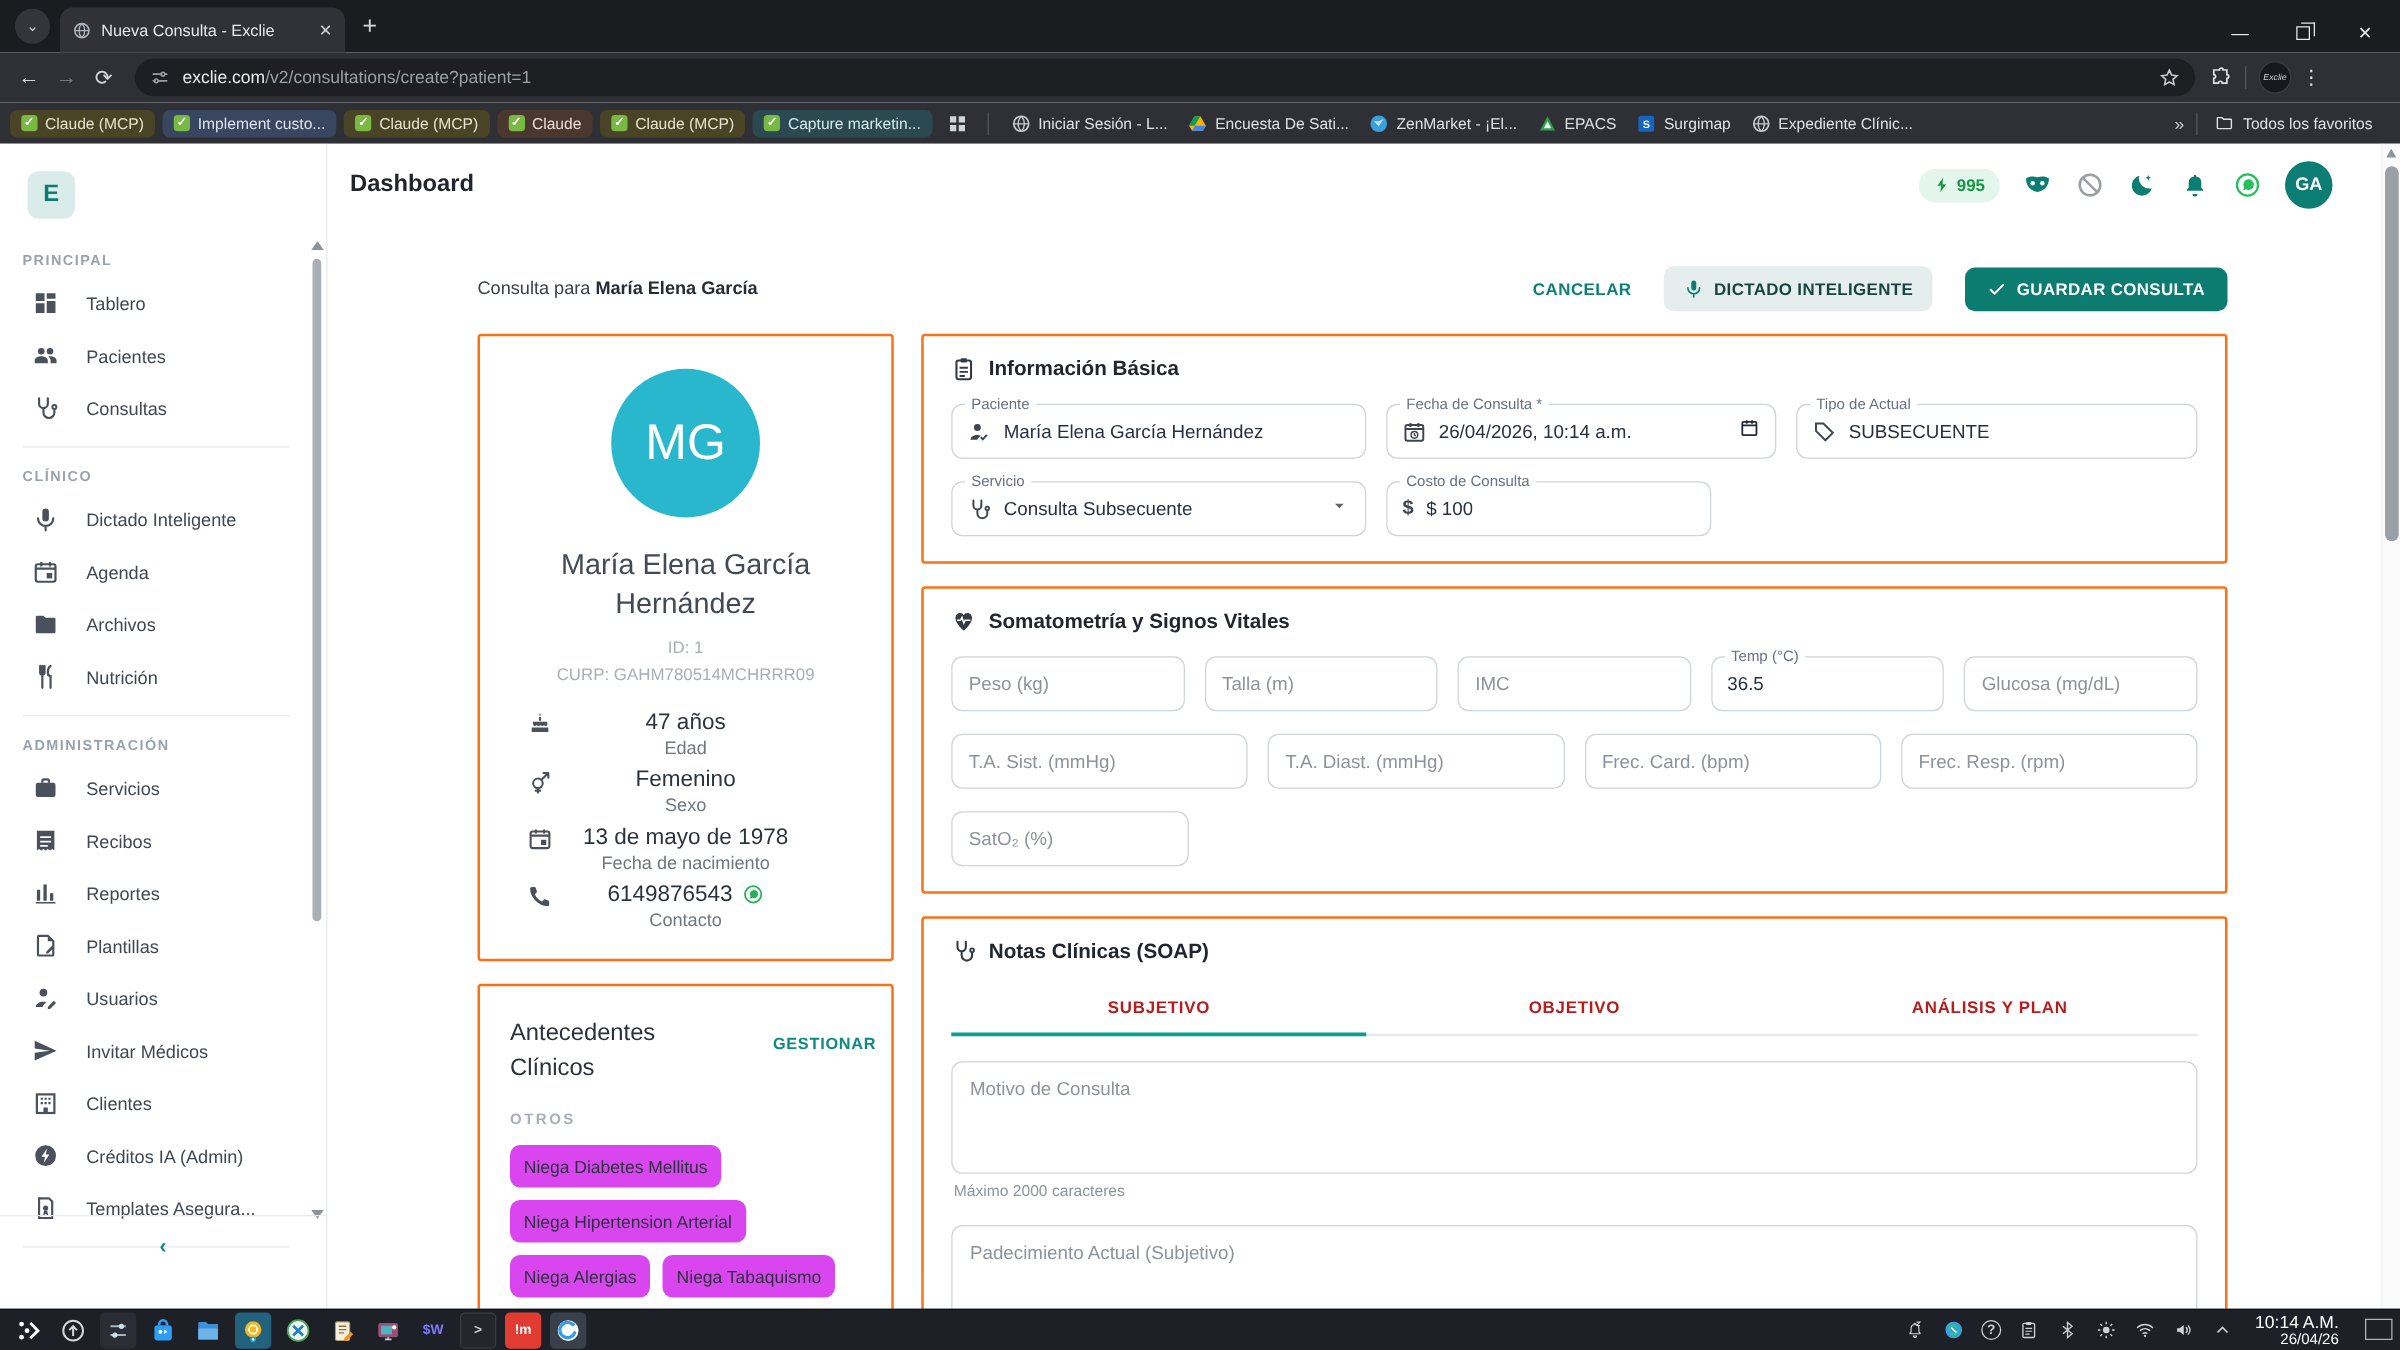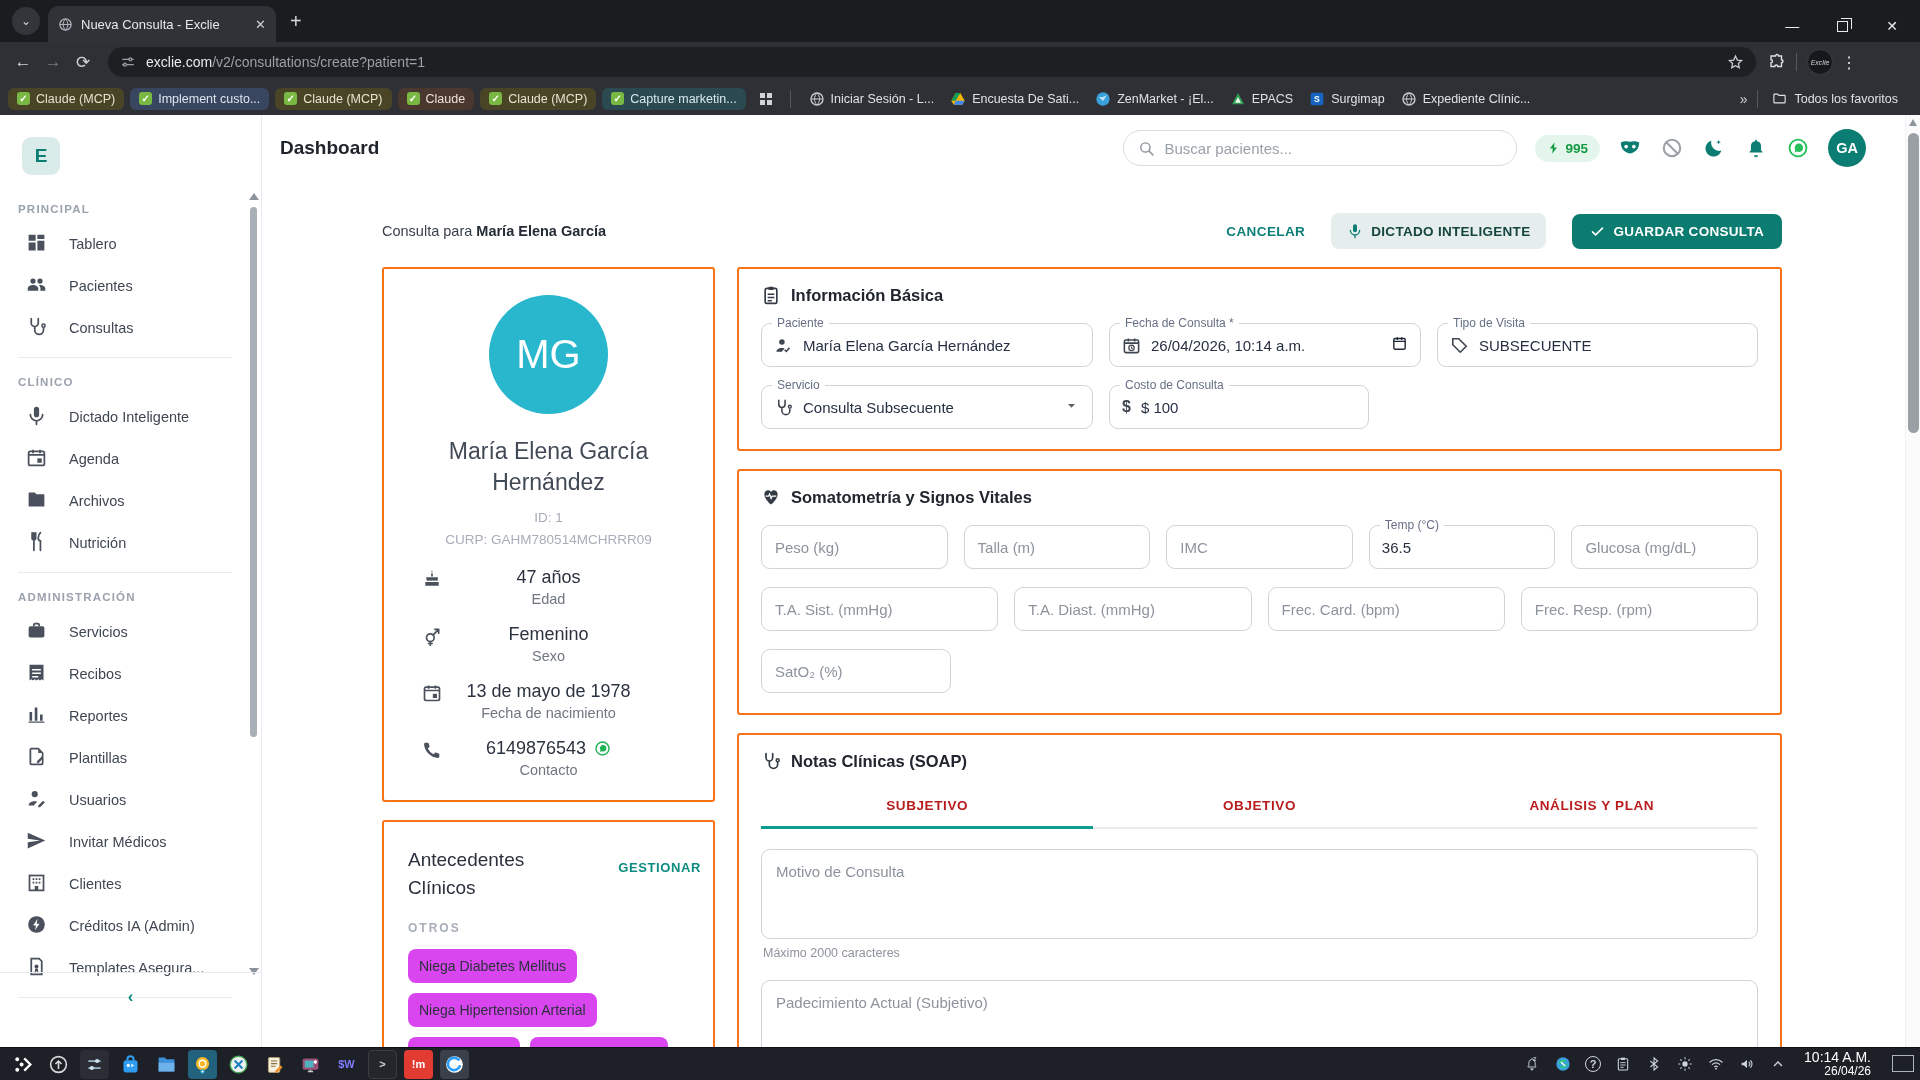--- a/index.html
+++ b/index.html
@@ -86,21 +86,21 @@
   .columns { display:flex; gap:22px; margin-top:16px; align-items:flex-start; }
   .left-col { width:333px; display:flex; flex-direction:column; gap:18px; }
   .right-col { width:1045px; display:flex; flex-direction:column; gap:18px; }
   .card { background:#fff; border:2px solid #f97316; border-radius:3px; }
 
   .patient-card { padding:26px 24px 22px; text-align:center; }
   .pavatar { width:119px; height:119px; border-radius:50%; background:#28b7cd; color:#fff; font-size:40px; display:flex; align-items:center; justify-content:center; margin:0 auto; font-weight:400; }
   .pname { font-size:23px; color:#434a57; font-weight:500; line-height:1.35; margin-top:22px; }
   .pid { font-size:13.5px; color:#a8aeb9; margin-top:12px; }
   .pcurp { font-size:13.5px; color:#a8aeb9; margin-top:7px; }
-  .prows { margin-top:20px; display:flex; flex-direction:column; gap:17px; }
+  .prows { margin-top:20px; display:flex; flex-direction:column; gap:6px; }
   .prow { position:relative; }
   .prow .picon { position:absolute; left:14px; top:2px; width:20px; height:20px; color:#4a515c; }
   .prow .picon svg { width:20px; height:20px; }
   .pvalue { font-size:18px; color:#2c3340; display:flex; align-items:center; justify-content:center; gap:8px; }
   .plabel { font-size:14.5px; color:#6f7680; margin-top:3px; }
   .wa-mini { width:17px; height:17px; color:#22b356; }
   .wa-mini svg { width:17px; height:17px; }
 
   .ant-card { padding:24px; position:relative; text-align:left; }
   .ant-title { font-size:19px; color:#2b313c; font-weight:500; line-height:1.45; width:160px; }
@@ -425,27 +425,20 @@
         <div class="side-arrow up"></div>
         <div class="side-thumb"></div>
         <div class="side-arrow down"></div>
       </div>
       <div class="collapse-row"><span>‹</span></div>
     </aside>
 
     <header class="app-header">
       <div class="app-title">Dashboard</div>
       <div class="hdr-right">
-        <div class="search-pill">
-          <svg viewBox="0 0 24 24">
-              <circle cx="10.5" cy="10.5" r="6.5" fill="none" stroke="currentColor" stroke-width="2"></circle>
-              <path d="M15.5 15.5L21 21" stroke="currentColor" stroke-width="2" stroke-linecap="round"></path>
-            </svg>
-          <span class="search-ph">Buscar pacientes...</span>
-        </div>
         <div class="credit-badge">
           <svg viewBox="0 0 24 24" width="14" height="14">
               <path d="M13 2L5 13h5l-1 9 8-11h-5z" fill="#149a43"></path>
             </svg>
           <span>995</span>
         </div>
         <div class="hicon">
           <svg viewBox="0 0 24 24">
               <path d="M2 6c3.2-1.8 6.8-1.8 10-.8 3.2-1 6.8-1 10 .8 0 6.2-3.2 10.8-10 12C5.2 16.8 2 12.2 2 6z" fill="#0c7d72"></path>
               <circle cx="7.8" cy="10.5" r="2" fill="#fff"></circle>
@@ -600,21 +593,21 @@
                   </svg>
                 <span class="fvalue">26/04/2026, 10:14 a.m.</span>
                 <span class="trail">
                   <svg viewBox="0 0 24 24">
                       <rect x="4" y="5" width="16" height="15" rx="1.5" fill="none" stroke="#1f2937" stroke-width="2"></rect>
                       <path d="M4 9h16M9 3v4M15 3v4" stroke="#1f2937" stroke-width="2"></path>
                     </svg>
                 </span>
               </div>
               <div class="ffield" style="flex:1">
-                <span class="flabel">Tipo de Visita</span>
+                <span class="flabel">Tipo de Actual</span>
                 <svg viewBox="0 0 24 24">
                     <path d="M3.5 3.5h7.5l9.5 9.5-7.5 7.5-9.5-9.5z" fill="none" stroke="currentColor" stroke-width="2"></path>
                   </svg>
                 <span class="fvalue">SUBSECUENTE</span>
               </div>
             </div>
             <div class="field-row">
               <div class="ffield" style="width:332px">
                 <span class="flabel">Servicio</span>
                 <svg viewBox="0 0 24 24">

